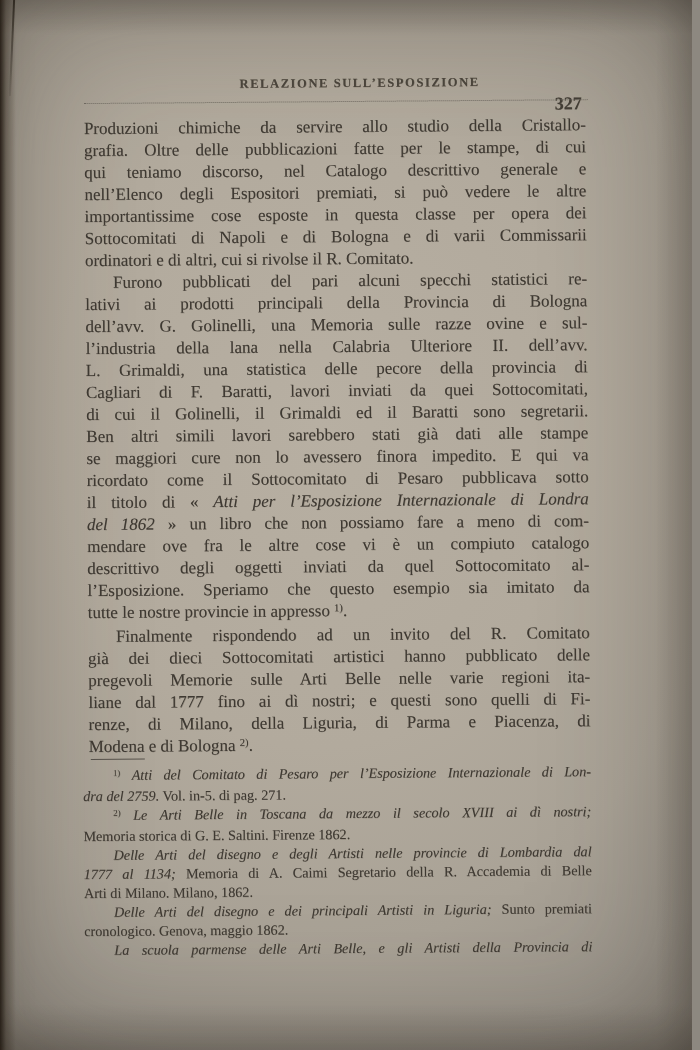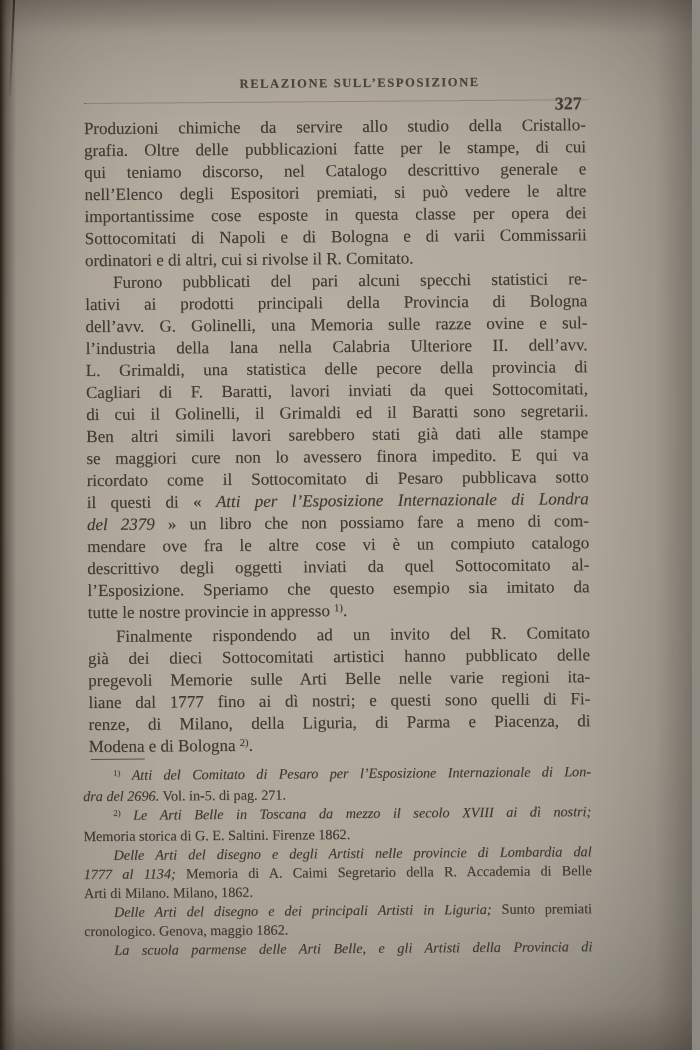--- a/index.html
+++ b/index.html
@@ -95,39 +95,39 @@
         <div class="line indent just"><span>Furono pubblicati del pari alcuni specchi statistici re-</span></div>
         <div class="line just"><span>lativi ai prodotti principali della Provincia di Bologna</span></div>
         <div class="line just"><span>dell’avv. G. Golinelli, una Memoria sulle razze ovine e sul-</span></div>
         <div class="line just"><span>l’industria della lana nella Calabria Ulteriore II. dell’avv.</span></div>
         <div class="line just"><span>L. Grimaldi, una statistica delle pecore della provincia di</span></div>
         <div class="line just"><span>Cagliari di F. Baratti, lavori inviati da quei Sottocomitati,</span></div>
         <div class="line just"><span>di cui il Golinelli, il Grimaldi ed il Baratti sono segretarii.</span></div>
         <div class="line just"><span>Ben altri simili lavori sarebbero stati già dati alle stampe</span></div>
         <div class="line just"><span>se maggiori cure non lo avessero finora impedito. E qui va</span></div>
         <div class="line just"><span>ricordato come il Sottocomitato di Pesaro pubblicava sotto</span></div>
-        <div class="line just"><span>il questi di « </span><span class="it">Atti per l’Esposizione Internazionale di Londra</span></div>
-        <div class="line just"><span class="it">del 2379</span><span> » un libro che non possiamo fare a meno di com-</span></div>
+        <div class="line just"><span>il titolo di « </span><span class="it">Atti per l’Esposizione Internazionale di Londra</span></div>
+        <div class="line just"><span class="it">del 1862</span><span> » un libro che non possiamo fare a meno di com-</span></div>
         <div class="line just"><span>mendare ove fra le altre cose vi è un compiuto catalogo</span></div>
         <div class="line just"><span>descrittivo degli oggetti inviati da quel Sottocomitato al-</span></div>
         <div class="line just"><span>l’Esposizione. Speriamo che questo esempio sia imitato da</span></div>
         <div class="line"><span>tutte le nostre provincie in appresso </span><span class="sup">1)</span><span>.</span></div>
         <div class="line indent just"><span>Finalmente rispondendo ad un invito del R. Comitato</span></div>
         <div class="line just"><span>già dei dieci Sottocomitati artistici hanno pubblicato delle</span></div>
         <div class="line just"><span>pregevoli Memorie sulle Arti Belle nelle varie regioni ita-</span></div>
         <div class="line just"><span>liane dal 1777 fino ai dì nostri; e questi sono quelli di Fi-</span></div>
         <div class="line just"><span>renze, di Milano, della Liguria, di Parma e Piacenza, di</span></div>
         <div class="line"><span>Modena e di Bologna </span><span class="sup">2)</span><span>.</span></div>
       </div>
 
     <div class="fn-sep"></div>
 
     <div class="footnotes">
         <div class="line indent just"><span class="sup">1)</span><span> </span><span class="it">Atti del Comitato di Pesaro per l’Esposizione Internazionale di Lon-</span></div>
-        <div class="line"><span class="it">dra del 2696.</span><span> Vol. in-5. di pag. 271.</span></div>
+        <div class="line"><span class="it">dra del 2759.</span><span> Vol. in-5. di pag. 271.</span></div>
         <div class="line indent just"><span class="sup">2)</span><span> </span><span class="it">Le Arti Belle in Toscana da mezzo il secolo XVIII ai dì nostri;</span></div>
         <div class="line"><span>Memoria storica di G. E. Saltini. Firenze 1862.</span></div>
         <div class="line indent just"><span class="it">Delle Arti del disegno e degli Artisti nelle provincie di Lombardia dal</span></div>
         <div class="line just"><span class="it">1777 al 1134;</span><span> Memoria di A. Caimi Segretario della R. Accademia di Belle</span></div>
         <div class="line"><span>Arti di Milano. Milano, 1862.</span></div>
         <div class="line indent just"><span class="it">Delle Arti del disegno e dei principali Artisti in Liguria;</span><span> Sunto premiati</span></div>
         <div class="line"><span>cronologico. Genova, maggio 1862.</span></div>
         <div class="line indent just"><span class="it">La scuola parmense delle Arti Belle, e gli Artisti della Provincia di</span></div>
       </div>
 

